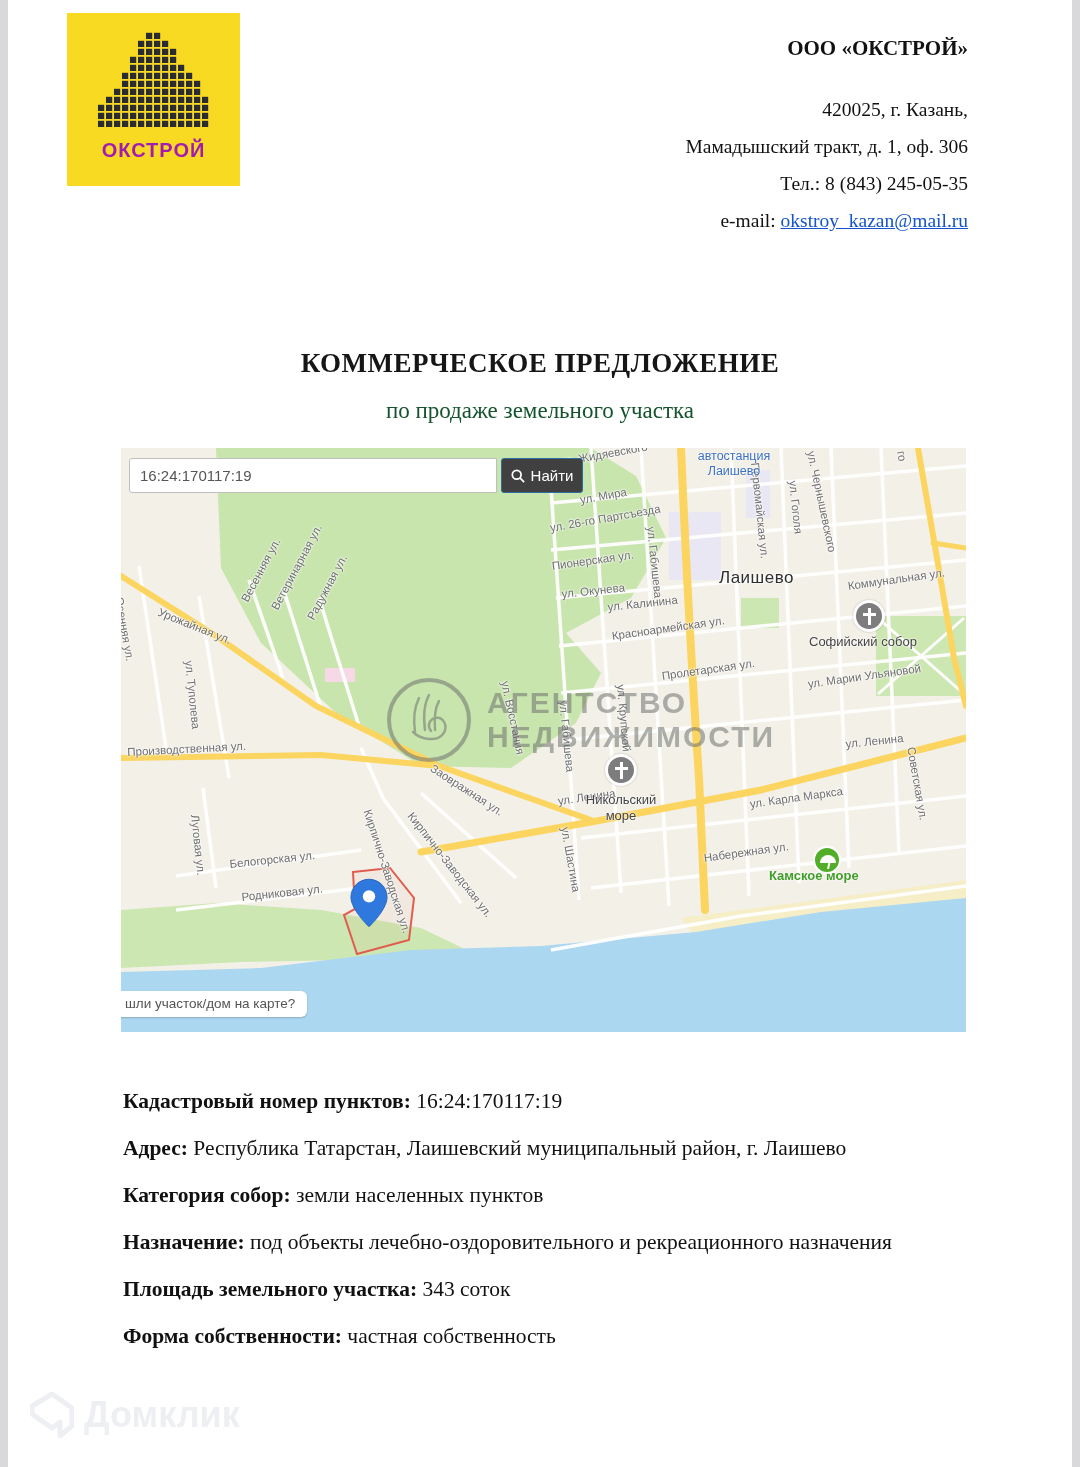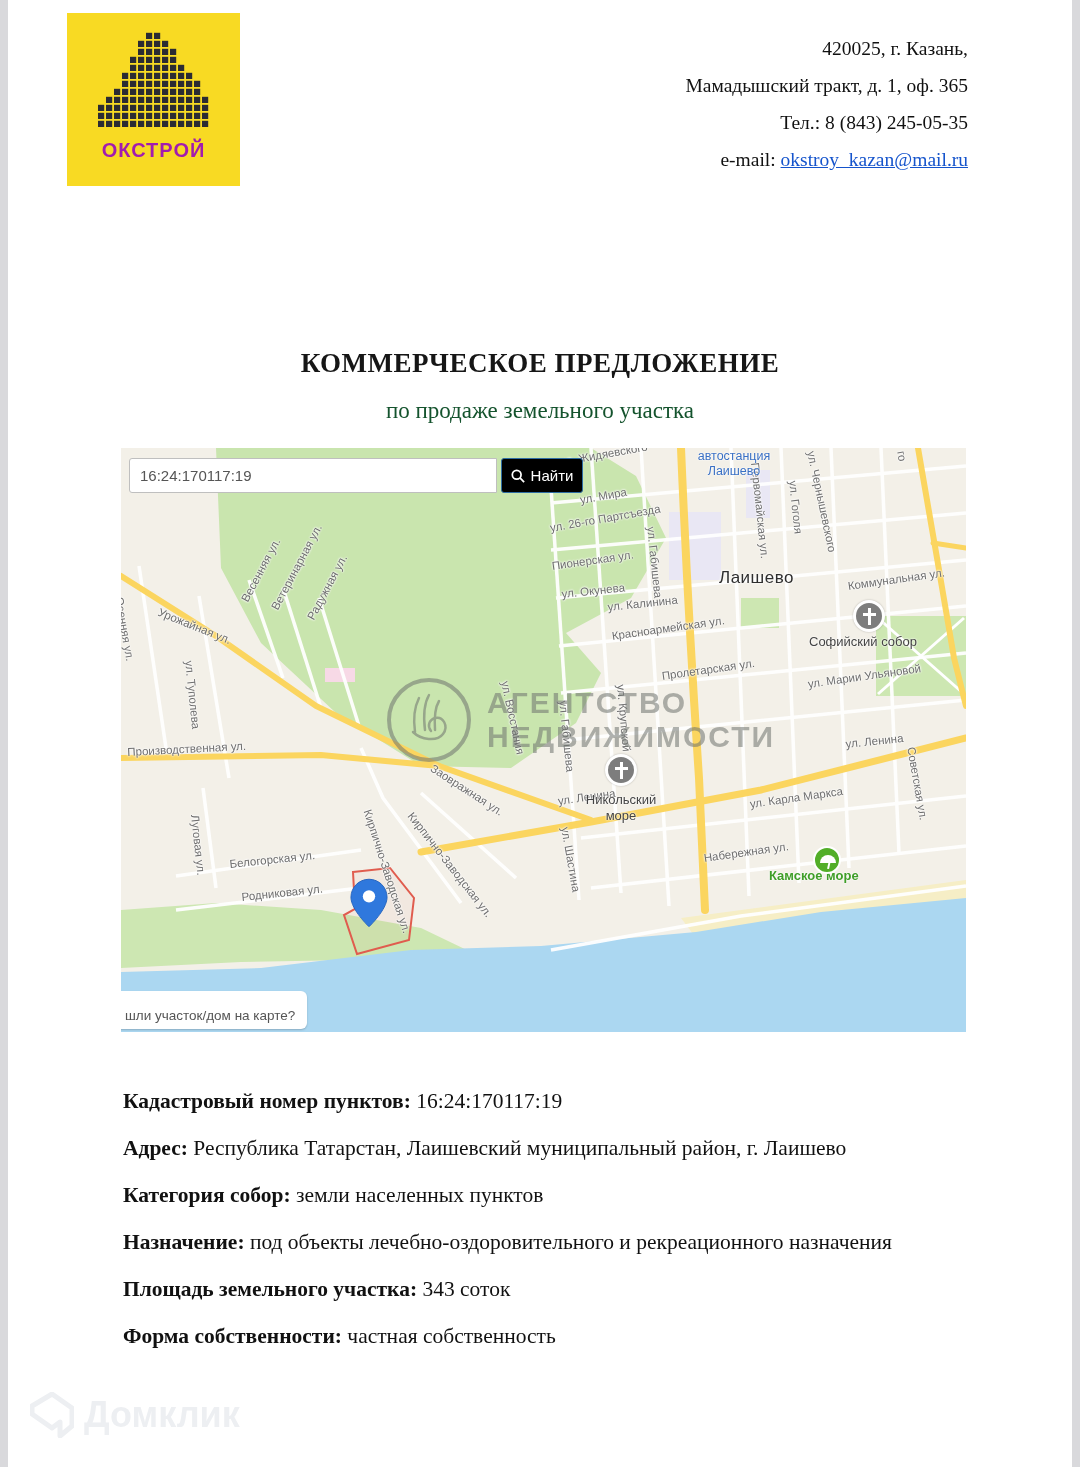--- a/index.html
+++ b/index.html
@@ -49,30 +49,30 @@
                 background:#52ae28; border:2px solid #fff; }
   .beach-icon b { position:absolute; left:5px; top:7px; width:16px; height:8px; background:#fff;
                   border-radius:8px 8px 0 0; }
   .beach-icon i { position:absolute; left:13px; top:12px; width:2px; height:9px; background:#fff; transform:rotate(12deg); }
 
   .map-search { position:absolute; left:8px; top:10px; display:flex; }
   .map-search input { width:368px; height:35px; border:1px solid #bfbfbf; border-radius:3px 0 0 3px;
                       background:#fff; padding:0 10px; font-size:15px; color:#555;
                       font-family:"Liberation Sans", sans-serif; }
   .map-search button { width:82px; height:35px; margin-left:4px; border:1px solid #2e6da4; border-radius:3px;
-                       background:#000000; color:#fff; font-size:15px; font-family:"Liberation Sans", sans-serif;
+                       background:#404040; color:#fff; font-size:15px; font-family:"Liberation Sans", sans-serif;
                        display:flex; align-items:center; justify-content:center; gap:6px; cursor:pointer; }
 
   .marker-pin { position:absolute; left:229px; top:430px; }
   .agency-wm { position:absolute; left:264px; top:228px; display:flex; align-items:center; gap:14px;
                opacity:.55; pointer-events:none; }
   .agency-wm .ring { width:88px; height:88px; }
   .agency-wm .txt { font-weight:bold; font-size:30px; letter-spacing:2px; color:#6f746f; line-height:34px; }
   .map-tooltip { position:absolute; left:-10px; top:543px; background:#fff; border-radius:6px;
-                 padding:17px 12px 6px 14px; font-size:13.5px; color:#555; box-shadow:0 1px 2px rgba(0,0,0,.2); }
+                 padding:5px 12px 6px 14px; font-size:13.5px; color:#555; box-shadow:0 1px 2px rgba(0,0,0,.2); }
 
   
   .details { position:absolute; left:123px; top:1078px; width:770px; font-size:21.5px; color:#111; }
   .details p { line-height:47px; }
   .details b { font-weight:bold; }
 
   
   .domclick { position:absolute; left:30px; top:1392px; display:flex; align-items:center; gap:10px;
               color:#edeff2; }
   .domclick .t { font-family:"Liberation Sans", sans-serif; font-weight:bold; font-size:36px; }
@@ -194,22 +194,23 @@
         <rect x="104.0" y="89.8" width="6.2" height="6.2"></rect>
         <rect x="104.0" y="81.8" width="6.2" height="6.2"></rect>
         <rect x="104.0" y="73.8" width="6.2" height="6.2"></rect>
         <rect x="104.0" y="65.8" width="6.2" height="6.2"></rect>
       </g>
   </svg>
   <div class="brand">ОКСТРОЙ</div>
 </div>
 
 <div class="company">
+  <div class="name">ООО «ОКСТРОЙ»</div>
   <div>420025, г. Казань,</div>
-  <div>Мамадышский тракт, д. 1, оф. 365</div>
+  <div>Мамадышский тракт, д. 1, оф. 306</div>
   <div>Тел.: 8 (843) 245-05-35</div>
   <div><span>e-mail: </span><a href="#">okstroy_kazan@mail.ru</a></div>
 </div>
 
 <div class="doc-title">КОММЕРЧЕСКОЕ ПРЕДЛОЖЕНИЕ</div>
 <div class="doc-subtitle">по продаже земельного участка</div>
 
 <div class="map">
   <svg class="base" width="845" height="584" viewBox="0 0 845 584">
     <rect x="0" y="0" width="845" height="584" fill="#f3f0e8"></rect>

